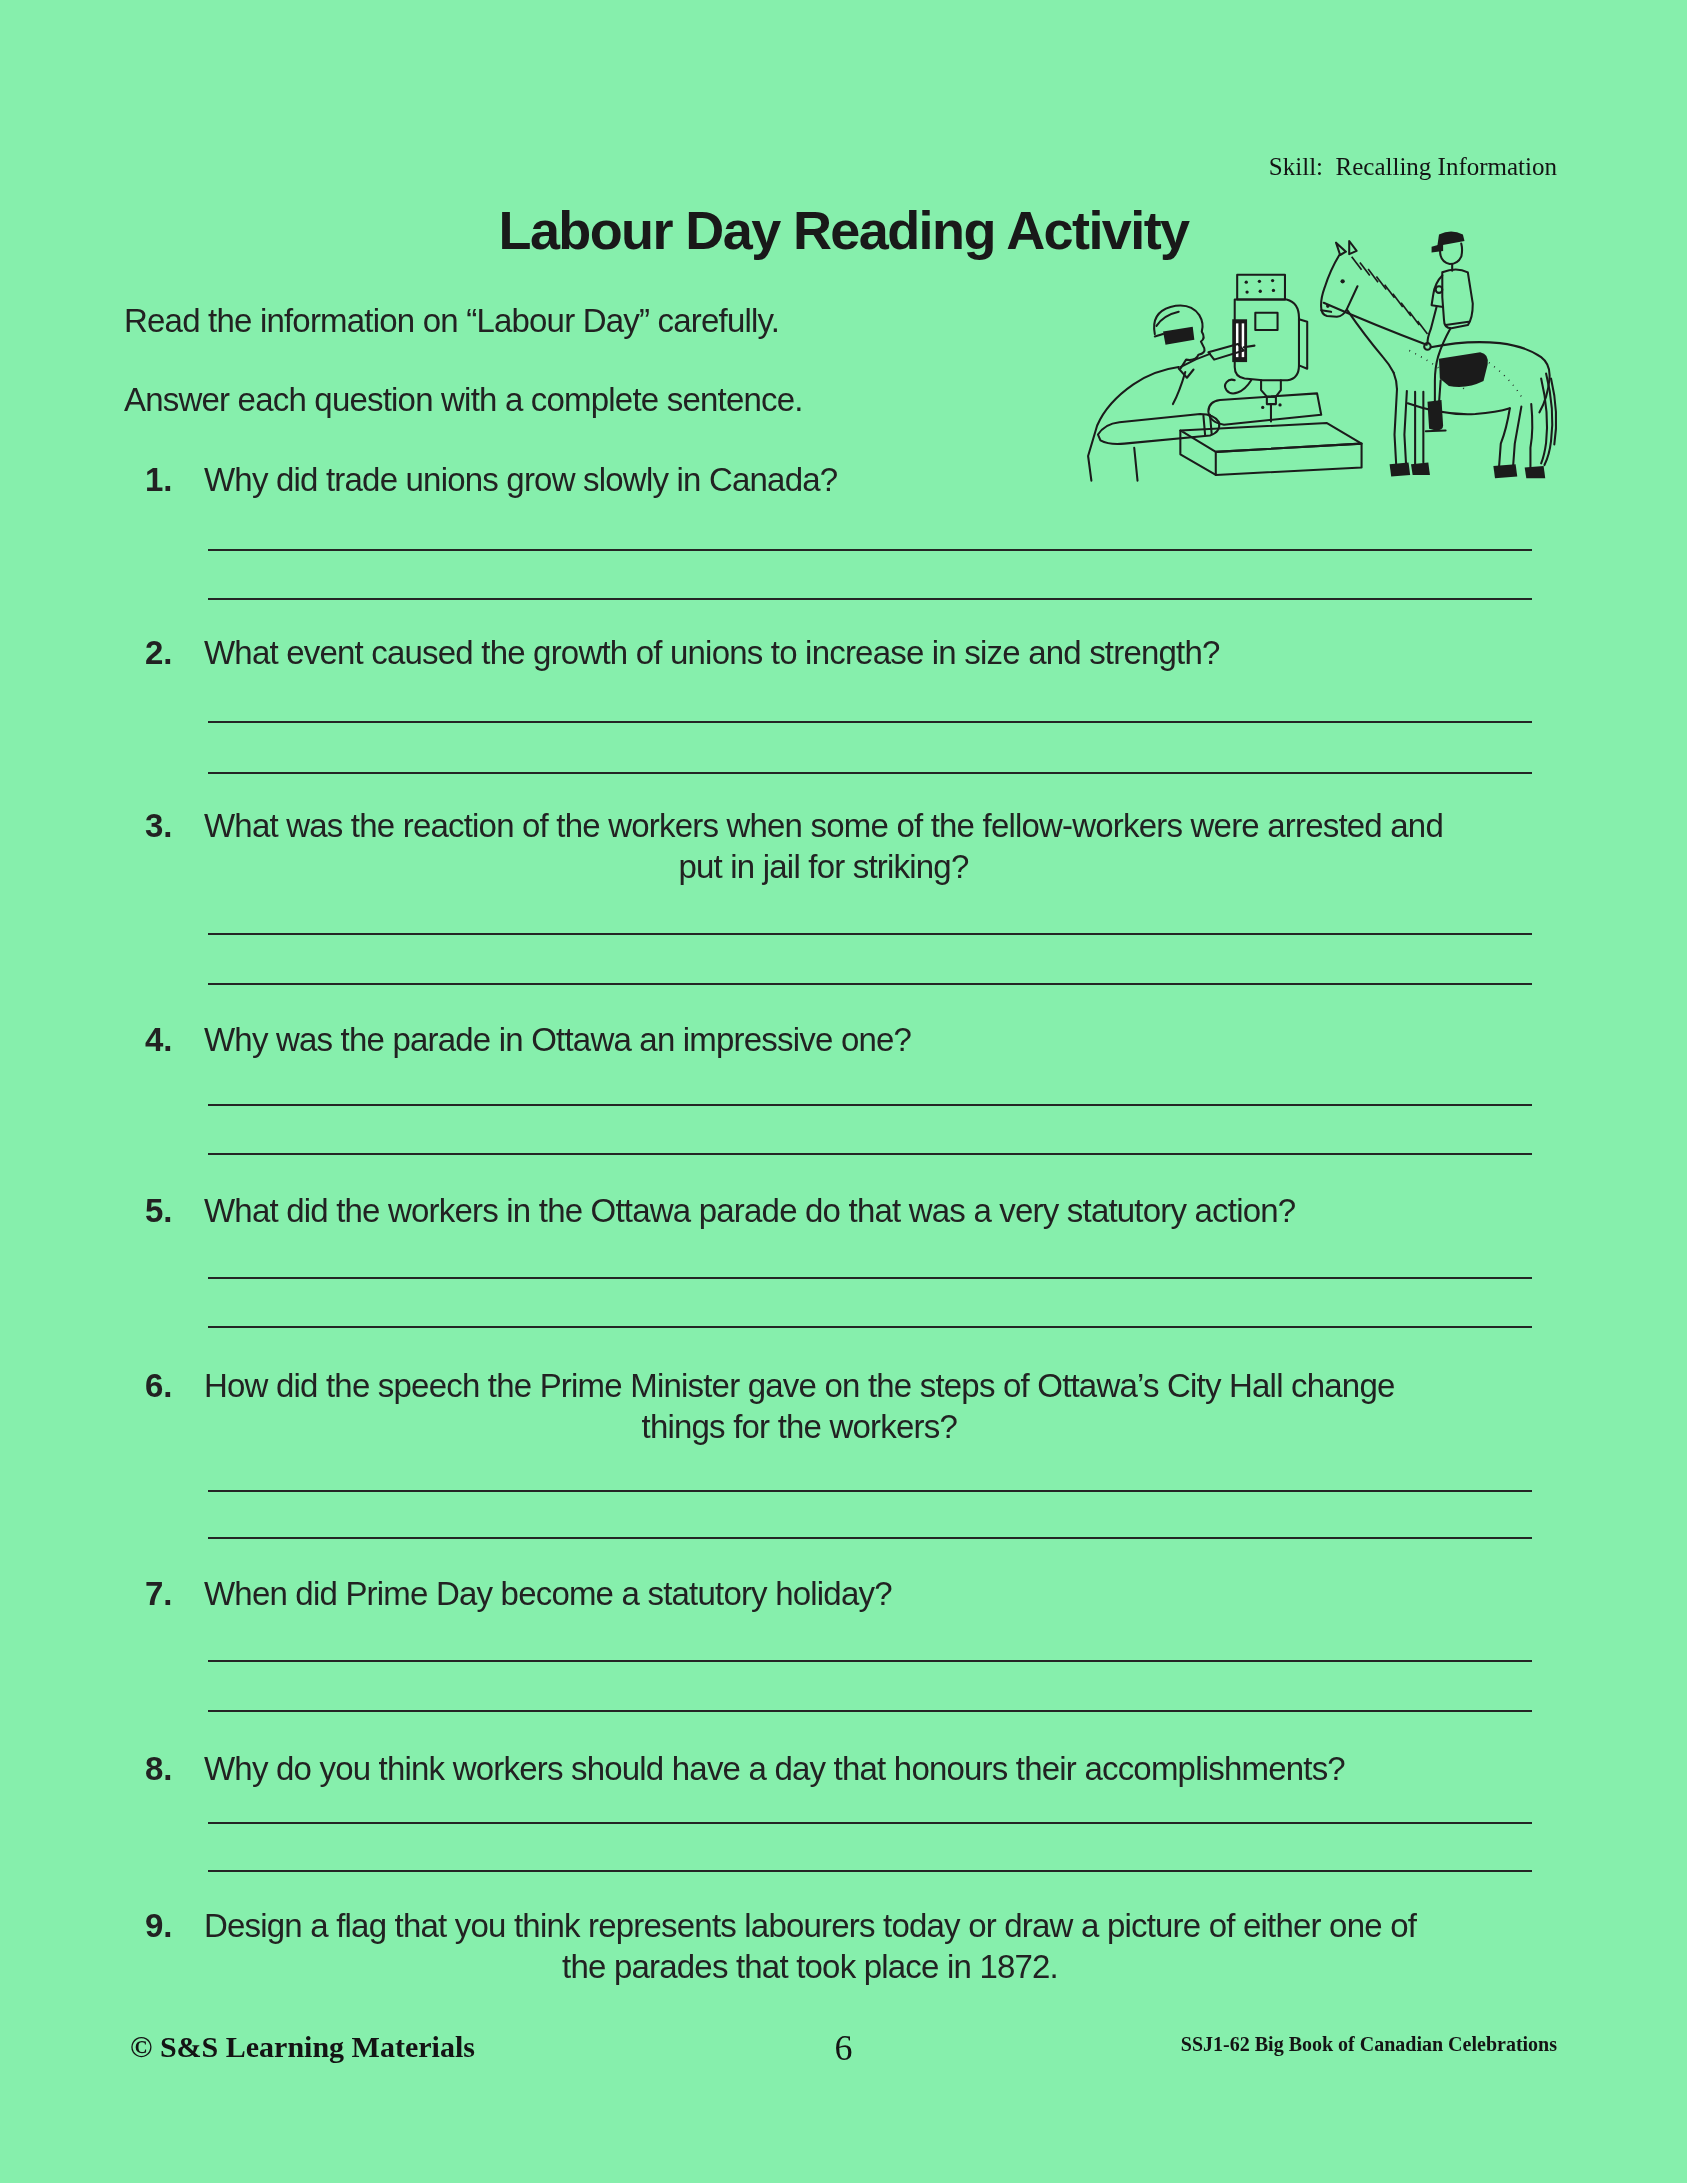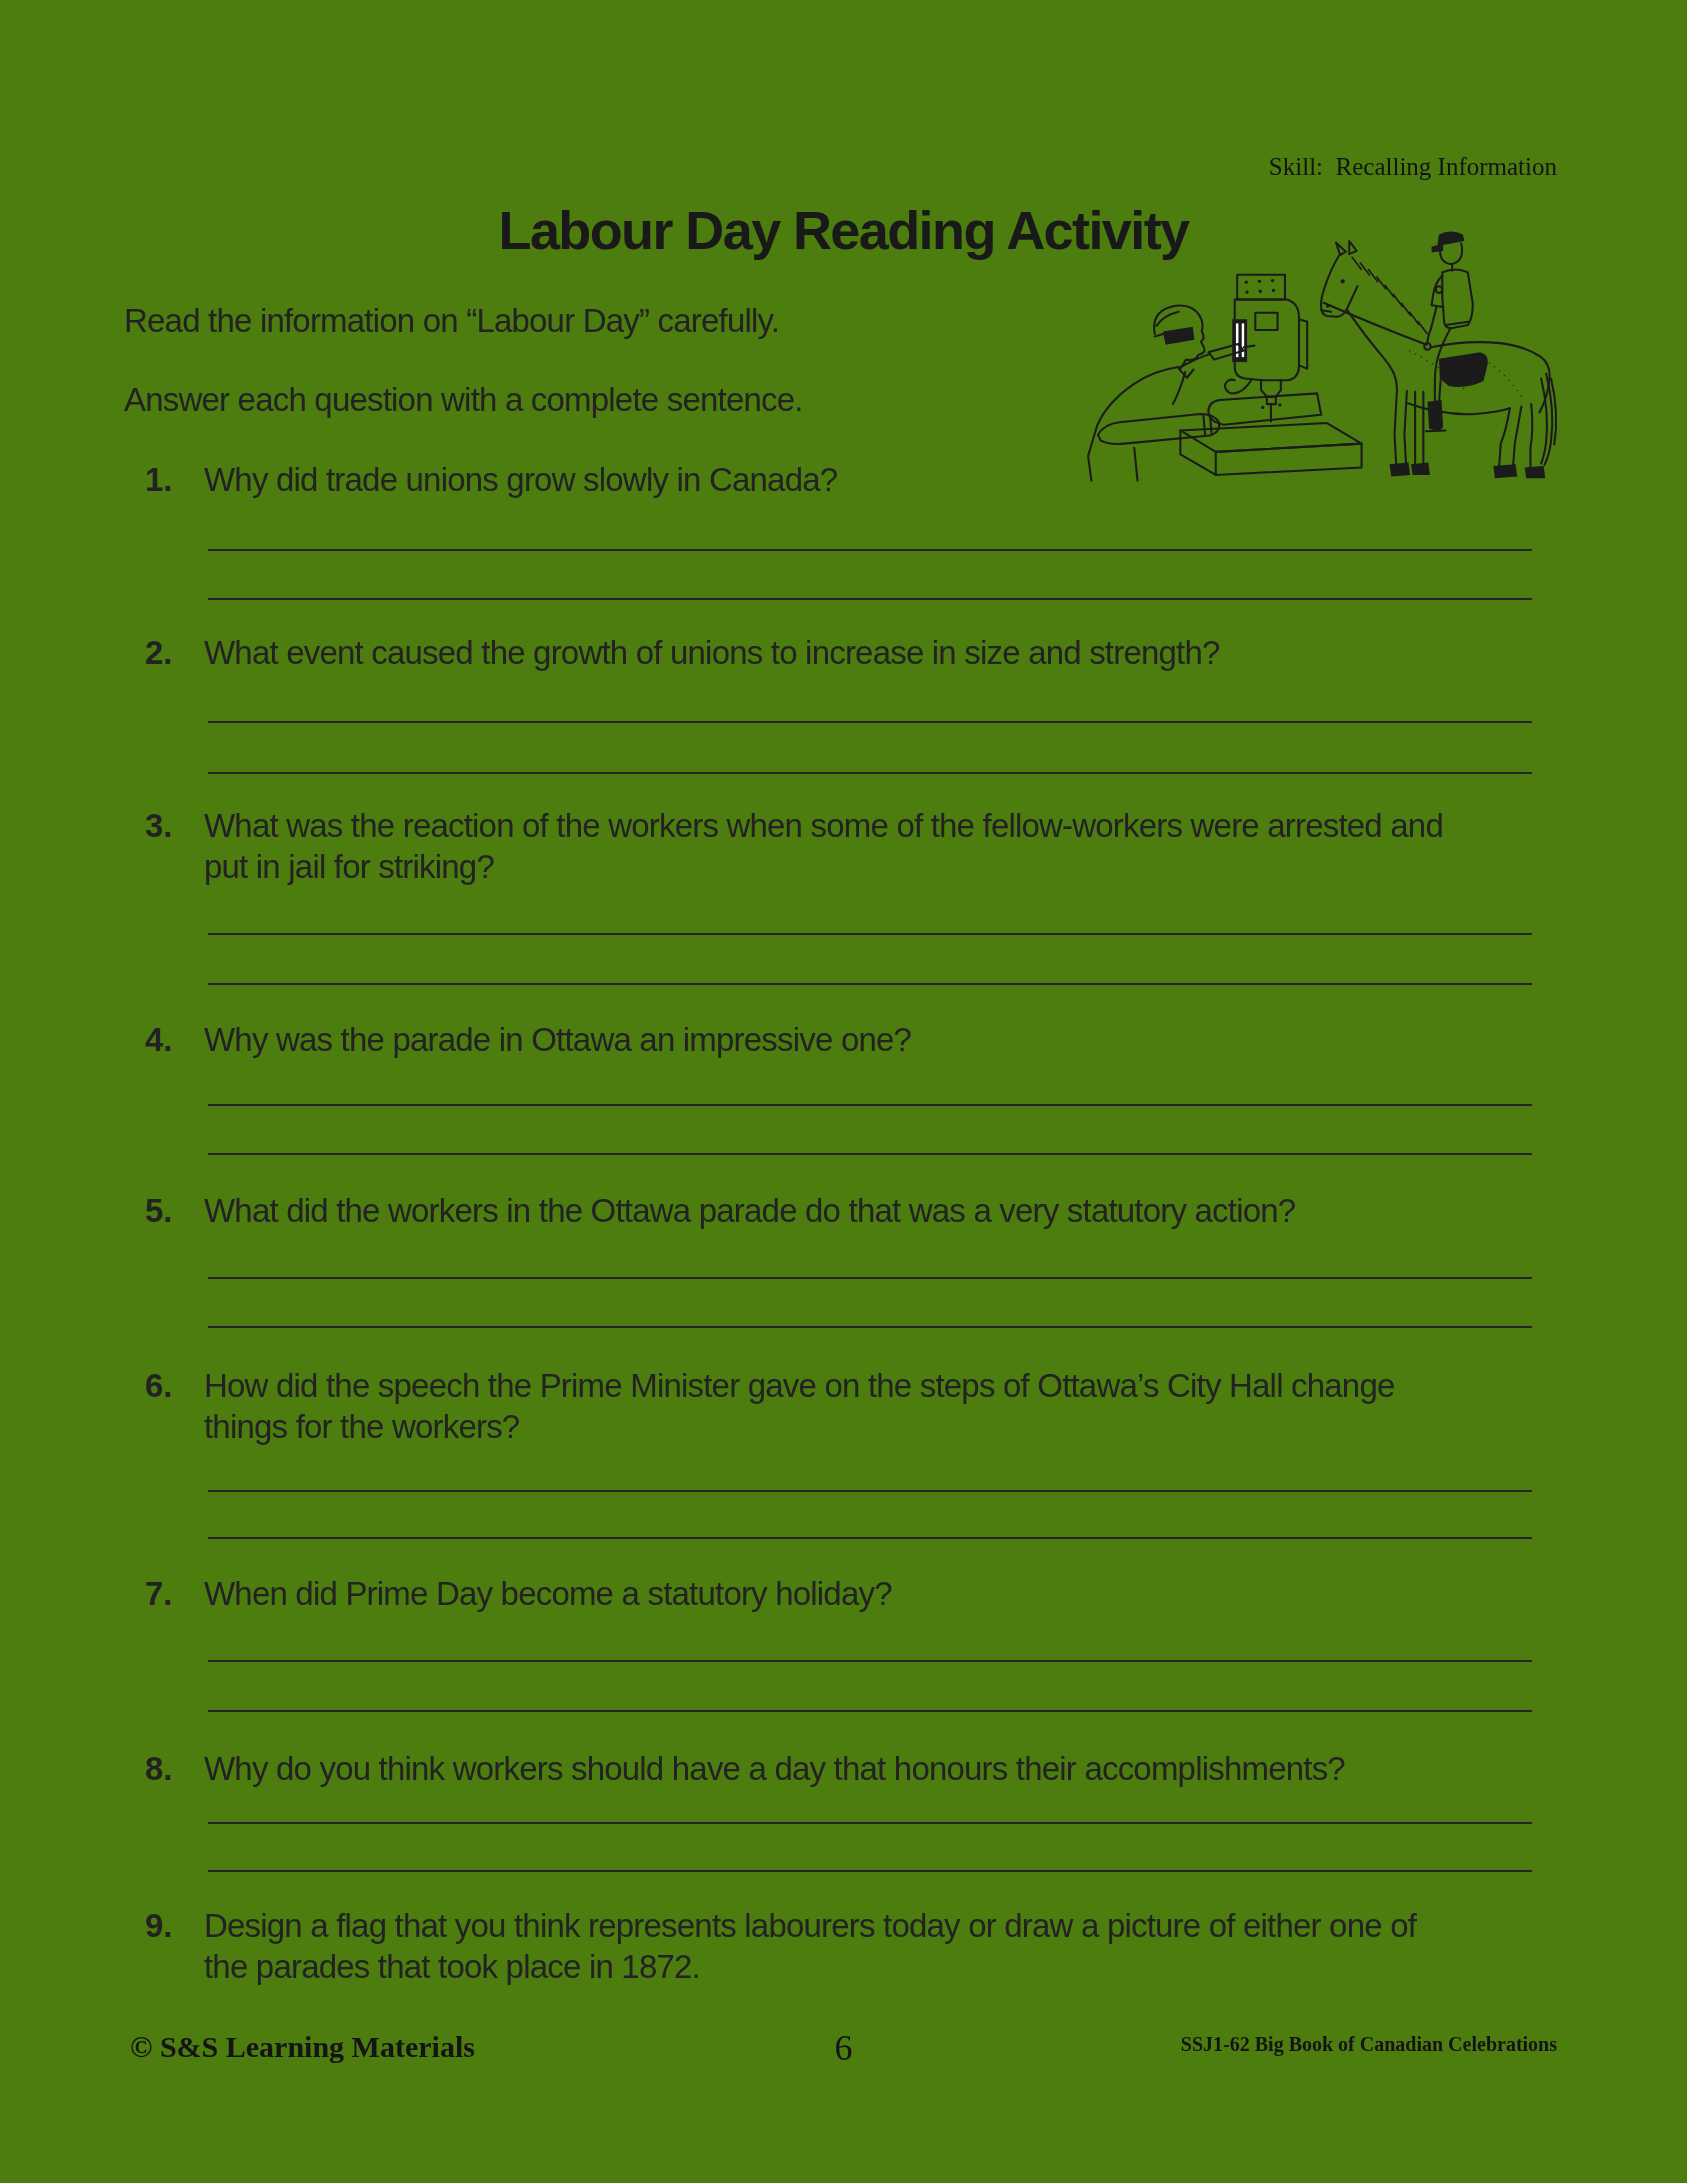--- a/index.html
+++ b/index.html
@@ -1,19 +1,19 @@
 <!DOCTYPE html>
 <html style="font-size:13px"><head>
 <meta charset="utf-8">
 <style>
   html,body{margin:0;padding:0;background:#9a9a9a;}
   .page{
     position:relative;
     width:1687px;height:2183px;
-    background:#4d7c0f;
+    background:#86efac;
     overflow:hidden;
     font-family:"Liberation Sans", sans-serif;
     color:#1f1f1f;
   }
   .skill{
     position:absolute;top:153px;right:130px;
     font-family:"Liberation Serif", serif;
     font-size:25px;white-space:pre;color:#141414;
   }
   .title{
@@ -24,21 +24,21 @@
   .intro{
     position:absolute;left:124px;
     font-size:33px;letter-spacing:-0.8px;color:#222;
   }
   .q{
     position:absolute;left:145px;width:1359px;
     display:flex;align-items:flex-start;
     font-size:33px;line-height:41px;letter-spacing:-0.8px;color:#222;
   }
   .q-num{flex:0 0 59px;font-weight:700;letter-spacing:0;}
-  .q-text{white-space:pre-line;}
+  .q-text{white-space:pre-line;text-align:center;}
   .answer-line{
     position:absolute;left:208px;width:1324px;height:0;
     border-top:2.5px solid #252525;
   }
   .footer-left{
     position:absolute;left:130px;top:2030px;
     font-family:"Liberation Serif", serif;font-weight:700;font-size:30px;color:#141414;
   }
   .footer-page{
     position:absolute;left:0;top:2027px;width:100%;text-align:center;

